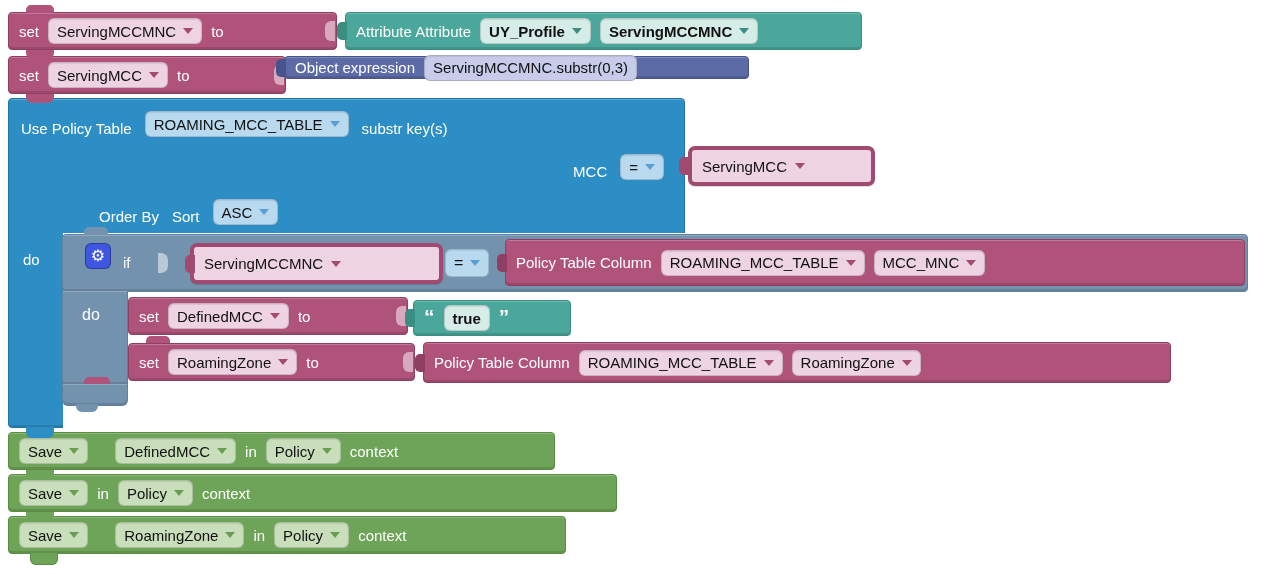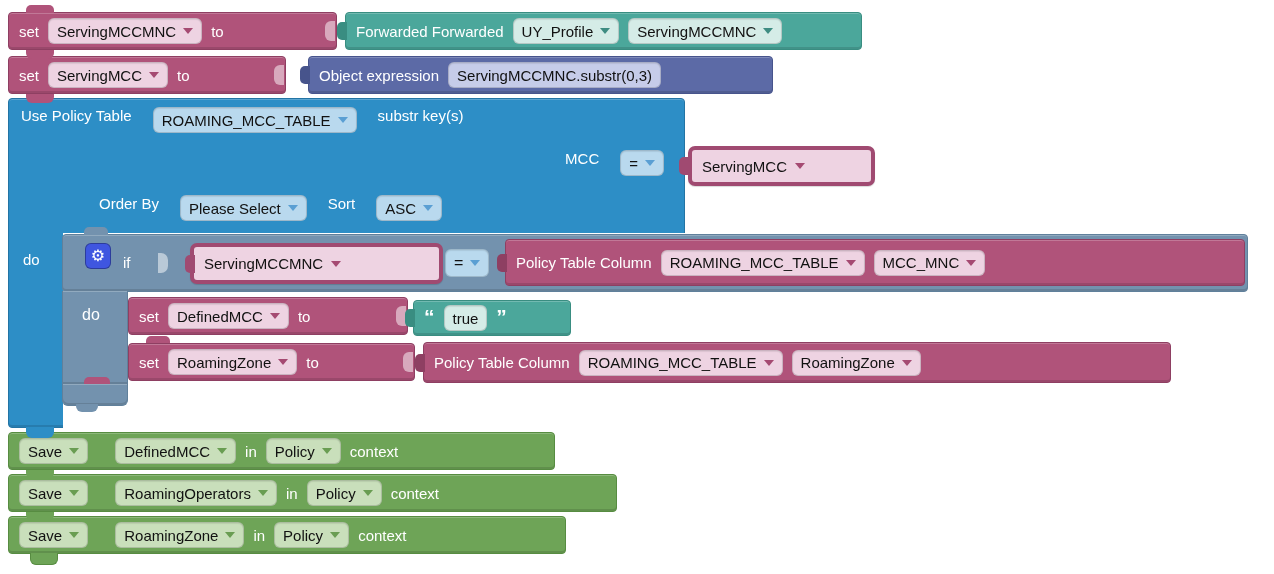--- a/index.html
+++ b/index.html
@@ -20,21 +20,21 @@
   .c-blue   { background:var(--blue);   border-color:var(--blueDark); }
   .c-steel  { background:var(--steel);  border-color:var(--steelDark); }
   .c-green  { background:var(--green);  border-color:var(--greenDark); }
 
   .lbl { white-space:nowrap; }
 
   .fld { display:flex; align-items:center; gap:7px; height:26px; padding:0 8px;
          border-radius:6px; color:#111; white-space:nowrap; border:1px solid rgba(0,0,0,.15);
          box-shadow: inset 0 1px 1px rgba(0,0,0,.08); }
   .f-pink   { background:var(--pinkField); }
-  .f-teal   { background:var(--tealField); }
+  .f-teal   { background:var(--tealField);font-weight:bold; }
   .f-indigo { background:var(--indigoField);border-radius:6px; }
   .f-blue   { background:var(--blueField); }
   .f-green  { background:var(--greenField); }
 
   .arr { width:0; height:0; border-left:5px solid transparent; border-right:5px solid transparent;
          border-top:6px solid; flex:none; }
   .a-pink  { border-top-color:var(--pinkArrow); }
   .a-teal  { border-top-color:var(--tealArrow); }
   .a-blue  { border-top-color:var(--blueArrow); }
   .a-green { border-top-color:var(--greenArrow); }
@@ -52,58 +52,58 @@
   .bump   { position:absolute; width:28px; height:9px; border-radius:0 0 6px 6px; }
   .bumpup { position:absolute; width:28px; height:8px; border-radius:5px 5px 0 0; }
 
   .gear { position:absolute; width:26px; height:26px; border-radius:6px; background:var(--gearBlue);
           border:1px solid rgba(0,0,0,.3); color:#fff; display:flex; align-items:center;
           justify-content:center; font-size:16px; line-height:1; cursor:pointer; }
 
   .q { font-size:21px; font-weight:bold; line-height:1; position:relative; top:-2px; }
 
   .abs { position:absolute; }
-  .row { display:flex; align-items:flex-start; gap:21px; }
+  .row { display:flex; align-items:flex-end; gap:13px; }
   .cut { position:absolute; background:#fff; }
 </style>
 </head>
 <body>
 
 <div class="b c-pink" style="left:8px;top:12px;width:329px;height:38px">
   <span class="lbl">set</span>
   <span class="fld f-pink">
     <span>ServingMCCMNC</span>
     <i class="arr a-pink"></i>
   </span>
   <span class="lbl">to</span>
   <span class="socket" style="right:1px"></span>
 </div>
 <div class="b c-teal" style="left:345px;top:12px;width:517px;height:38px">
   <span class="ltab" style="background:var(--tealDark)"></span>
-  <span class="lbl">Forwarded Forwarded</span>
+  <span class="lbl">Attribute Attribute</span>
   <span class="fld f-teal">
     <span>UY_Profile</span>
     <i class="arr a-teal"></i>
   </span>
   <span class="fld f-teal">
     <span>ServingMCCMNC</span>
     <i class="arr a-teal"></i>
   </span>
 </div>
 
 <div class="b c-pink" style="left:8px;top:56px;width:278px;height:38px">
   <span class="lbl">set</span>
   <span class="fld f-pink">
     <span>ServingMCC</span>
     <i class="arr a-pink"></i>
   </span>
   <span class="lbl">to</span>
   <span class="socket" style="right:1px"></span>
 </div>
-<div class="b c-indigo" style="left:308px;top:56px;width:465px;height:38px">
+<div class="b c-indigo" style="left:284px;top:56px;width:465px;height:23px">
   <span class="ltab" style="background:var(--indigoDark)"></span>
   <span class="lbl">Object expression</span>
   <span class="fld f-indigo">
     <span>ServingMCCMNC.substr(0,3)</span>
   </span>
 </div>
 
 <div class="panel c-blue" style="left:8px;top:98px;width:677px;height:330px">
   <div class="row abs" style="left:12px;top:8px;height:30px">
     <span class="lbl">Use Policy Table</span>
@@ -115,24 +115,20 @@
   </div>
   <div class="row abs" style="right:20px;top:51px;height:30px">
     <span class="lbl">MCC</span>
     <span class="fld f-blue">
       <span>=</span>
       <i class="arr a-blue"></i>
     </span>
   </div>
   <div class="row abs" style="left:90px;top:96px;height:30px">
     <span class="lbl">Order By</span>
-    <span class="fld f-blue">
-      <span>Please Select</span>
-      <i class="arr a-blue"></i>
-    </span>
     <span class="lbl">Sort</span>
     <span class="fld f-blue">
       <span>ASC</span>
       <i class="arr a-blue"></i>
     </span>
   </div>
   <span class="abs lbl" style="left:14px;top:152px">do</span>
   <div class="cut" style="left:54px;top:134px;width:622px;height:274px"></div>
 </div>
 
@@ -230,24 +226,20 @@
     <span>Policy</span>
     <i class="arr a-green"></i>
   </span>
   <span class="lbl">context</span>
 </div>
 <div class="b c-green" style="left:8px;top:474px;width:609px;height:38px">
   <span class="fld f-green">
     <span>Save</span>
     <i class="arr a-green"></i>
   </span>
-  <span class="fld f-green" style="margin-left:18px">
-    <span>RoamingOperators</span>
-    <i class="arr a-green"></i>
-  </span>
   <span class="lbl">in</span>
   <span class="fld f-green">
     <span>Policy</span>
     <i class="arr a-green"></i>
   </span>
   <span class="lbl">context</span>
 </div>
 <div class="b c-green" style="left:8px;top:516px;width:558px;height:38px">
   <span class="fld f-green">
     <span>Save</span>

